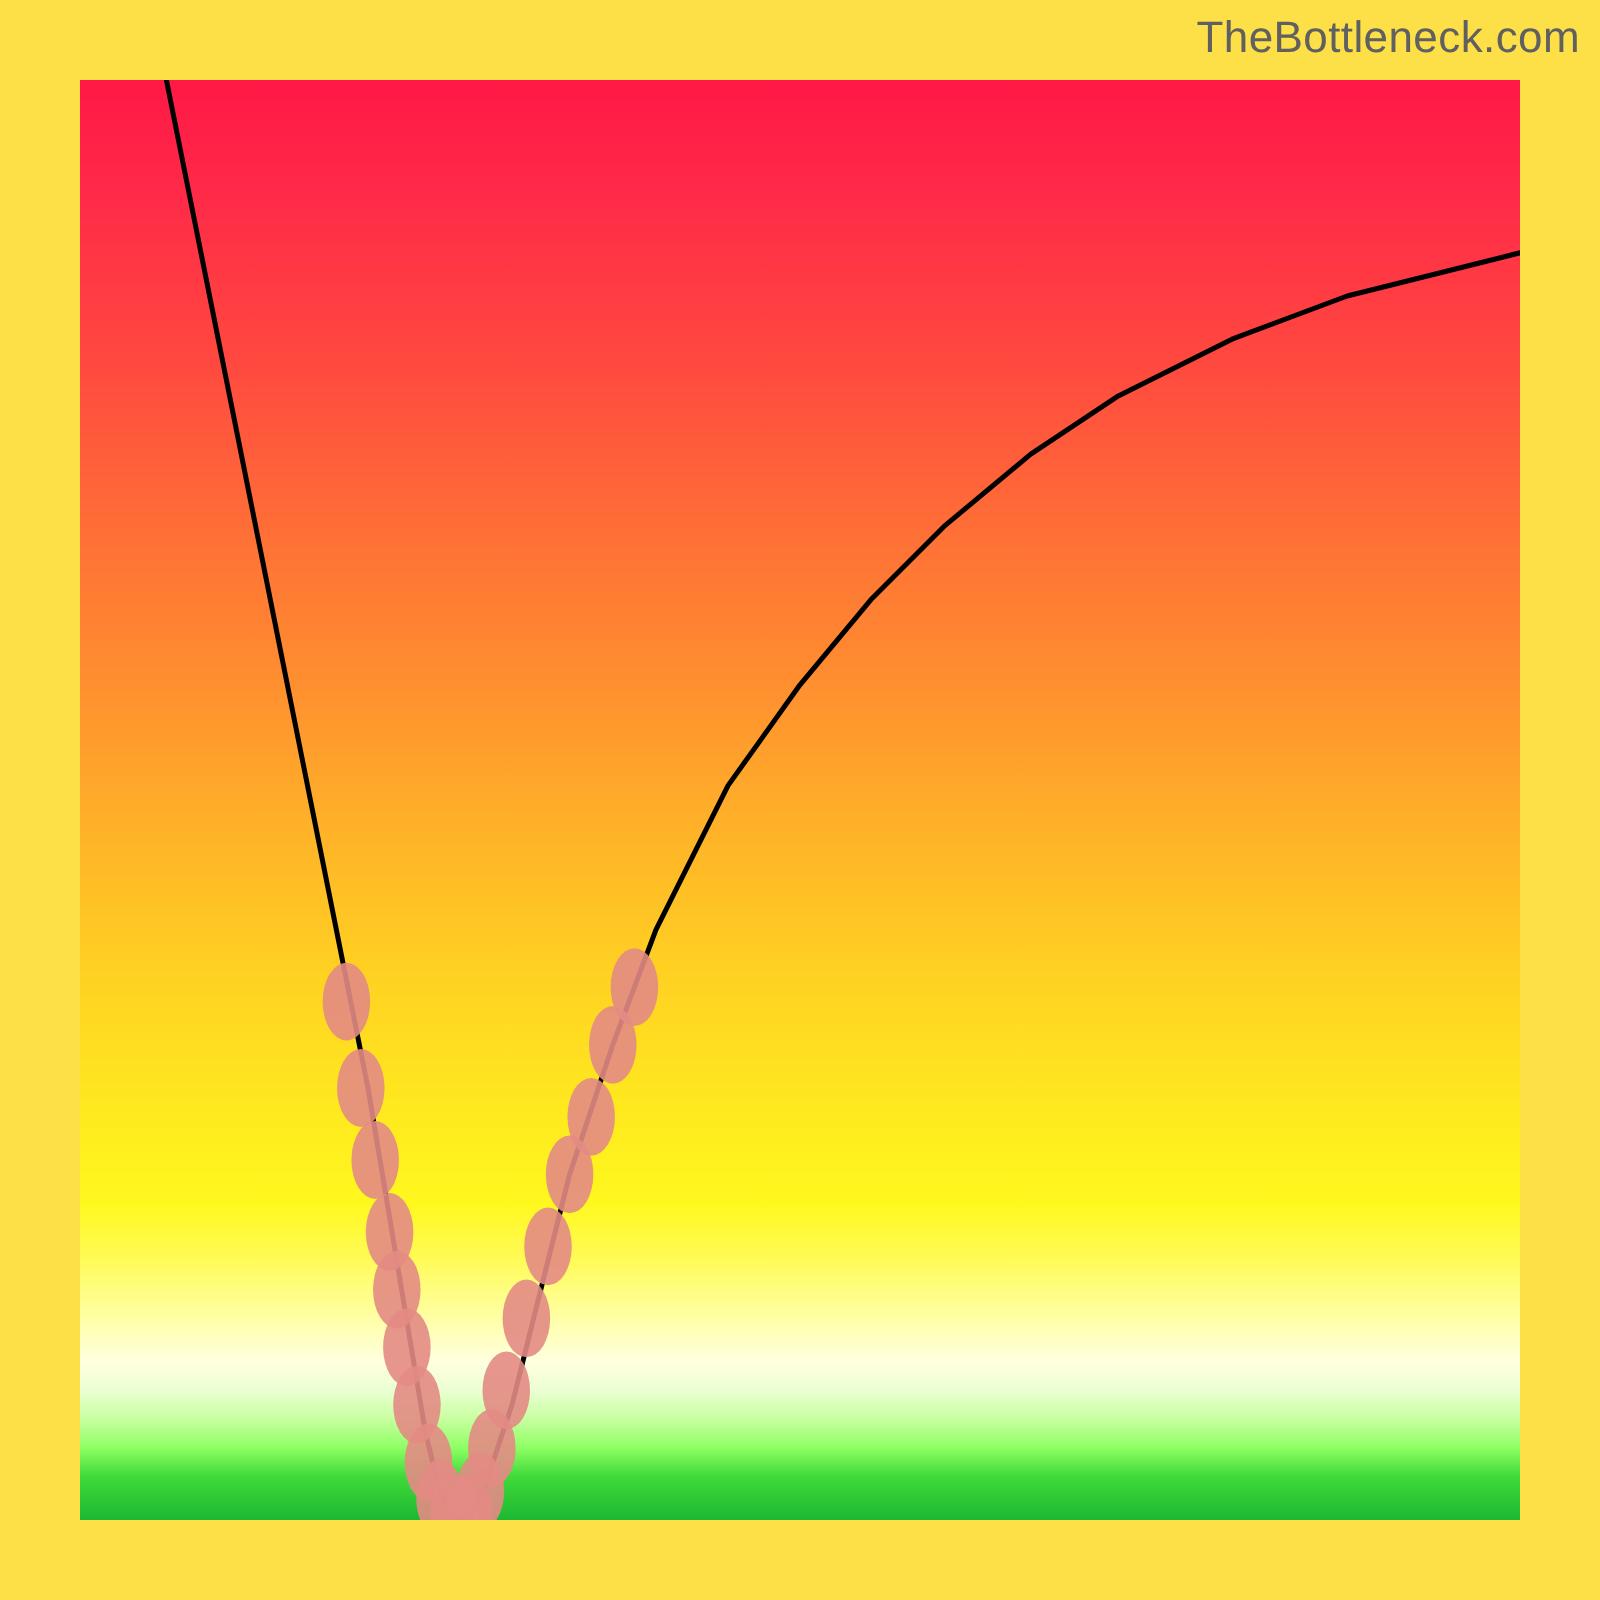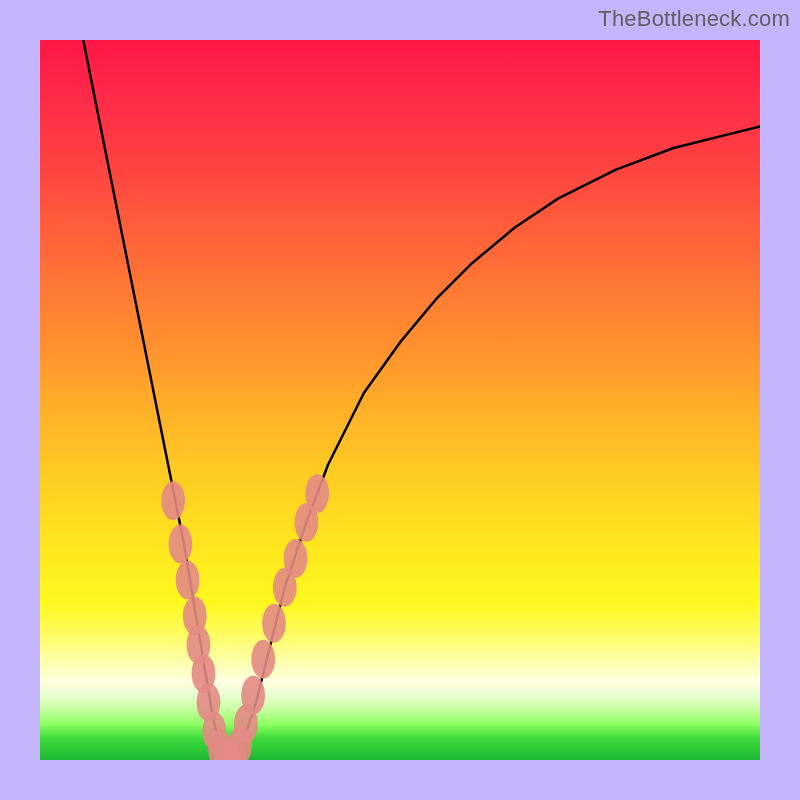--- a/index.html
+++ b/index.html
@@ -7,21 +7,21 @@
     padding: 0;
     width: 800px;
     height: 800px;
     overflow: hidden;
     font-family: Arial, Helvetica, sans-serif;
   }
   .outer {
     position: relative;
     width: 800px;
     height: 800px;
-    background: #c4b5fd;
+    background: #fde047;
   }
   .plot {
     position: absolute;
     left: 40px;
     top: 40px;
     width: 720px;
     height: 720px;
     
     background: linear-gradient(
       to bottom,

